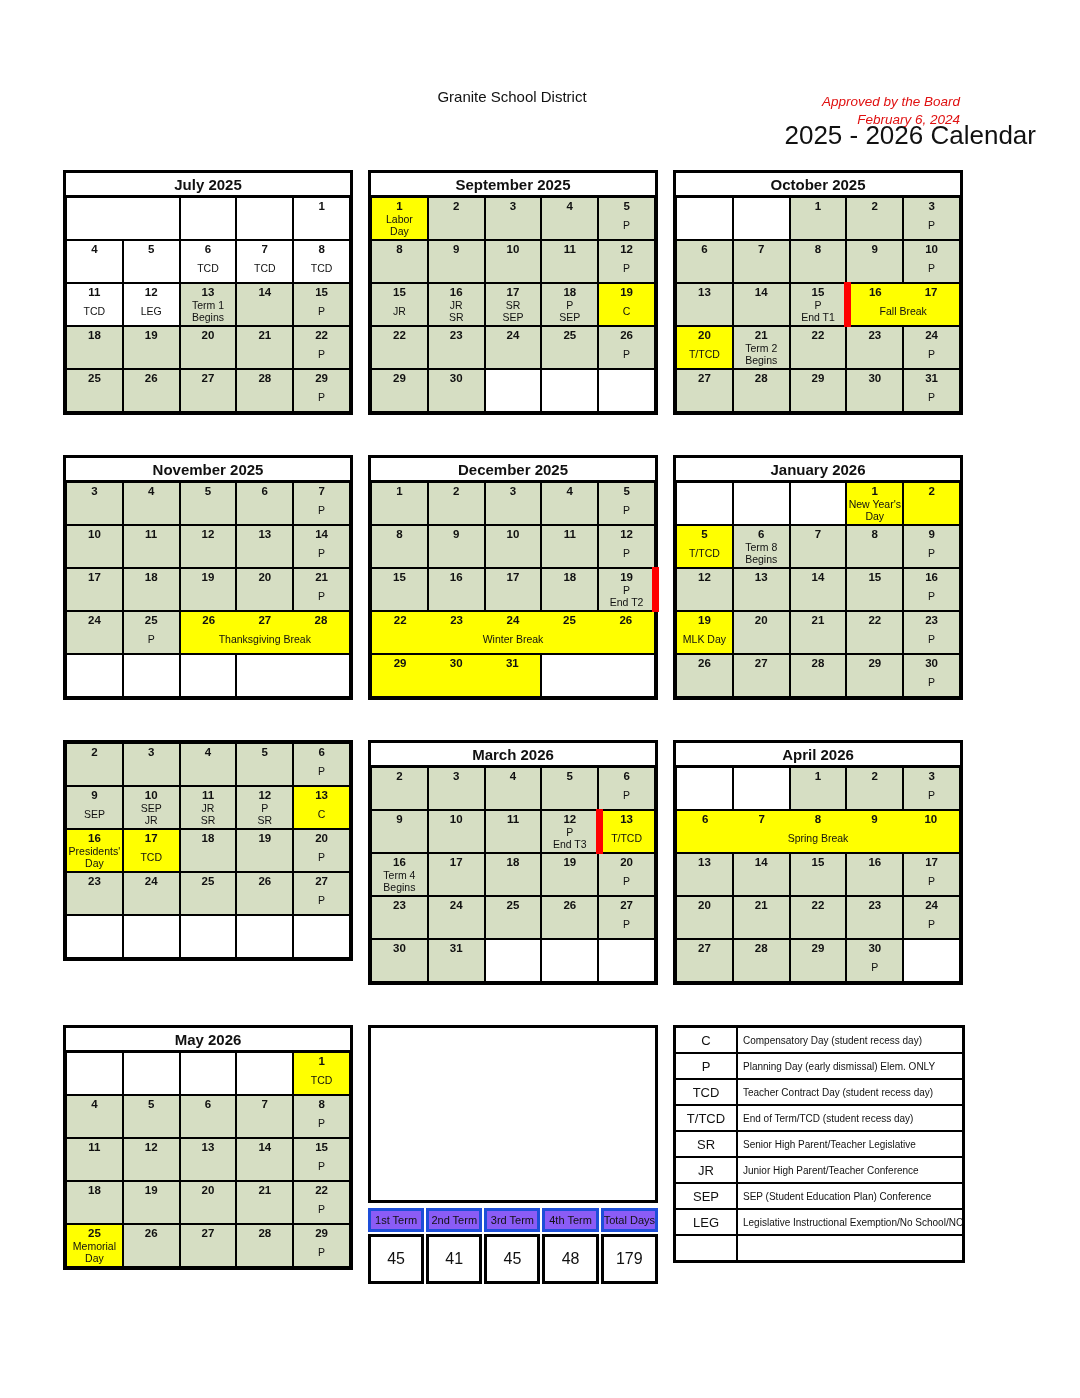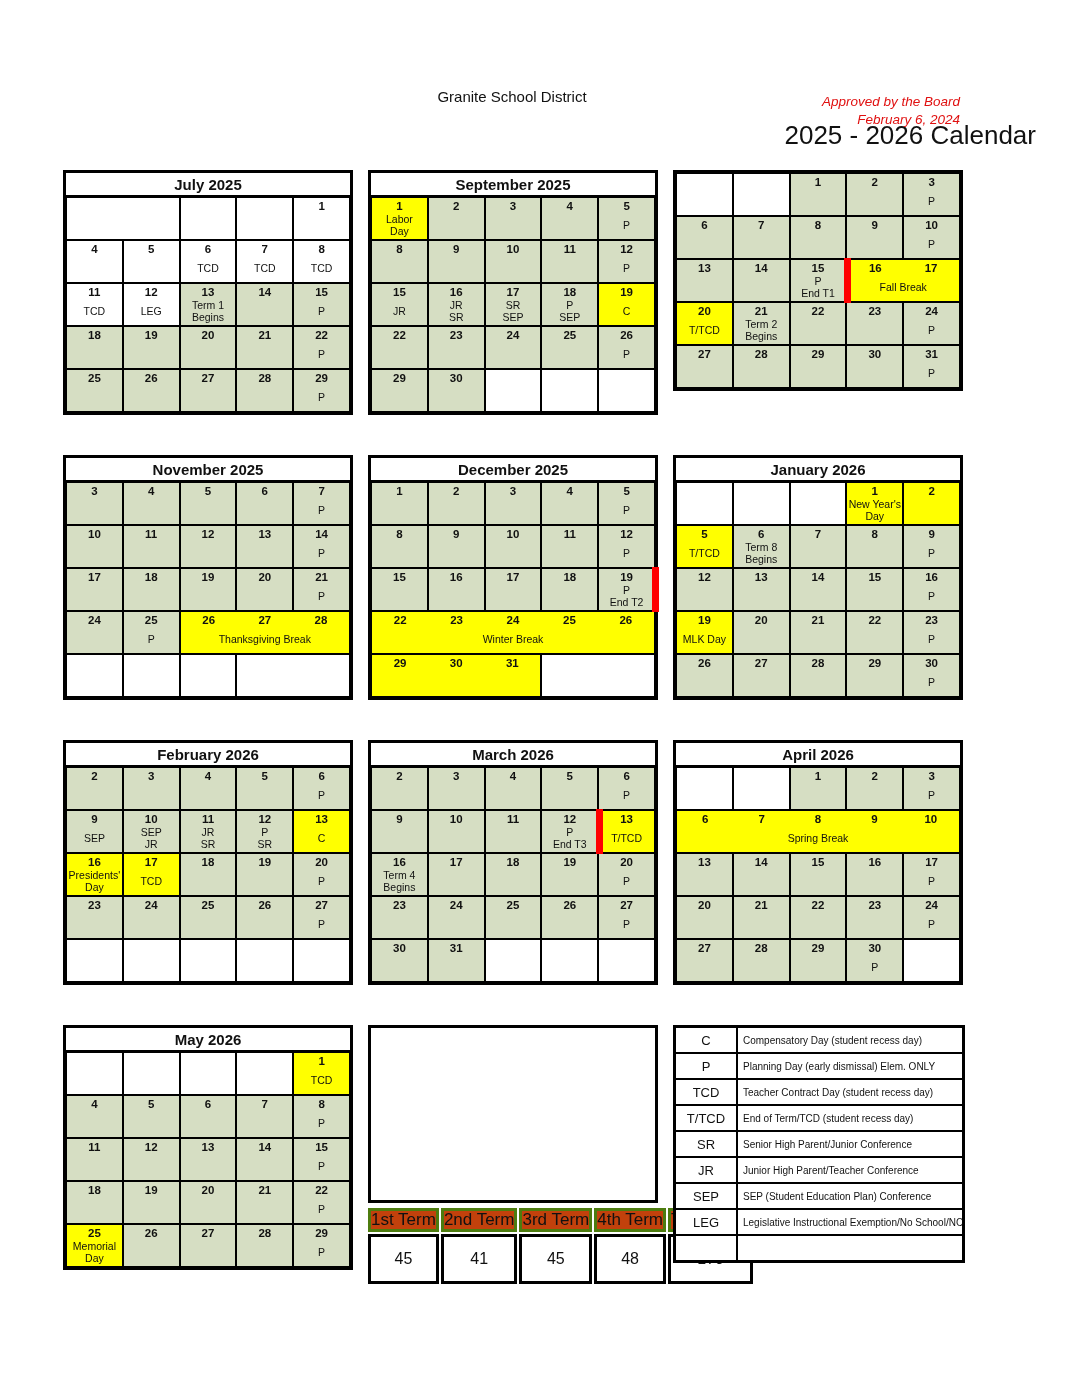--- a/index.html
+++ b/index.html
@@ -40,21 +40,21 @@
   .day-numbers{display:grid;}
   .day-label{
     flex:1;display:flex;align-items:center;justify-content:center;text-align:center;
     font-size:10.5px;line-height:12px;white-space:pre-line;padding-bottom:2px;
   }
   .rb-left::before{content:'';position:absolute;left:-3px;top:-2px;bottom:-2px;width:7px;background:var(--red);z-index:3;}
   .rb-right::after{content:'';position:absolute;right:-5px;top:-2px;bottom:-2px;width:7px;background:var(--red);z-index:3;}
   .middle-col{display:flex;flex-direction:column;gap:4px;width:290px;}
   .notes-box{height:178px;border:3px solid #000;background:#fff;}
   .terms{display:grid;grid-template-columns:repeat(5,1fr);gap:2px;margin-top:1px;}
-  .term-h{border:3px solid #4d7c0f;height:24px;font-size:17px;display:flex;align-items:center;justify-content:center;background:#c2410c;white-space:nowrap;}
+  .term-h{border:3px solid #1d4ed8;height:24px;font-size:11px;display:flex;align-items:center;justify-content:center;background:#8b5cf6;white-space:nowrap;}
   .term-v{border:3px solid #000;height:50px;font-size:16px;display:flex;align-items:center;justify-content:center;background:#fff;}
   .legend{border:2px solid #000;display:grid;grid-template-columns:62px 1fr;width:292px;background:#fff;}
   .legend-sym{border:1px solid #000;height:26px;display:flex;align-items:center;justify-content:center;font-size:13px;}
   .legend-desc{border:1px solid #000;height:26px;display:flex;align-items:center;font-size:10px;padding-left:5px;white-space:nowrap;overflow:hidden;}
 </style>
 </head>
 <body>
 
 <div class="hdr-org">Granite School District</div>
 <div class="hdr-title">2025 - 2026 Calendar</div>
@@ -224,20 +224,21 @@
         </div>
         <div class="cell bg-green">
           <div class="day-number">30</div>
         </div>
         <div class="cell bg-white"></div>
         <div class="cell bg-white"></div>
         <div class="cell bg-white"></div>
       </div>
     </div>
     <div class="month">
+      <div class="month-title">October 2025</div>
       <div class="month-body">
         <div class="cell bg-white"></div>
         <div class="cell bg-white"></div>
         <div class="cell bg-green">
           <div class="day-number">1</div>
         </div>
         <div class="cell bg-green">
           <div class="day-number">2</div>
         </div>
         <div class="cell bg-green">
@@ -537,21 +538,20 @@
         <div class="cell bg-green">
           <div class="day-number">29</div>
         </div>
         <div class="cell bg-green">
           <div class="day-number">30</div>
           <div class="day-label">P</div>
         </div>
       </div>
     </div>
     <div class="month">
-      <div class="month-title">February 2026</div>
       <div class="month-body">
         <div class="cell bg-green">
           <div class="day-number">2</div>
         </div>
         <div class="cell bg-green">
           <div class="day-number">3</div>
         </div>
         <div class="cell bg-green">
           <div class="day-number">4</div>
         </div>
@@ -879,21 +879,21 @@
     <div class="legend">
       <div class="legend-sym">C</div>
       <div class="legend-desc">Compensatory Day (student recess day)</div>
       <div class="legend-sym">P</div>
       <div class="legend-desc">Planning Day (early dismissal)  Elem. ONLY</div>
       <div class="legend-sym">TCD</div>
       <div class="legend-desc">Teacher Contract Day (student recess day)</div>
       <div class="legend-sym">T/TCD</div>
       <div class="legend-desc">End of Term/TCD (student recess day)</div>
       <div class="legend-sym">SR</div>
-      <div class="legend-desc">Senior High Parent/Junior Conference</div>
+      <div class="legend-desc">Senior High Parent/Teacher Legislative</div>
       <div class="legend-sym">JR</div>
       <div class="legend-desc">Junior High Parent/Teacher Conference</div>
       <div class="legend-sym">SEP</div>
       <div class="legend-desc">SEP (Student Education Plan) Conference</div>
       <div class="legend-sym">LEG</div>
       <div class="legend-desc">Legislative Instructional Exemption/No School/NC</div>
       <div class="legend-sym"></div>
       <div class="legend-desc"></div>
     </div>
   </div>

